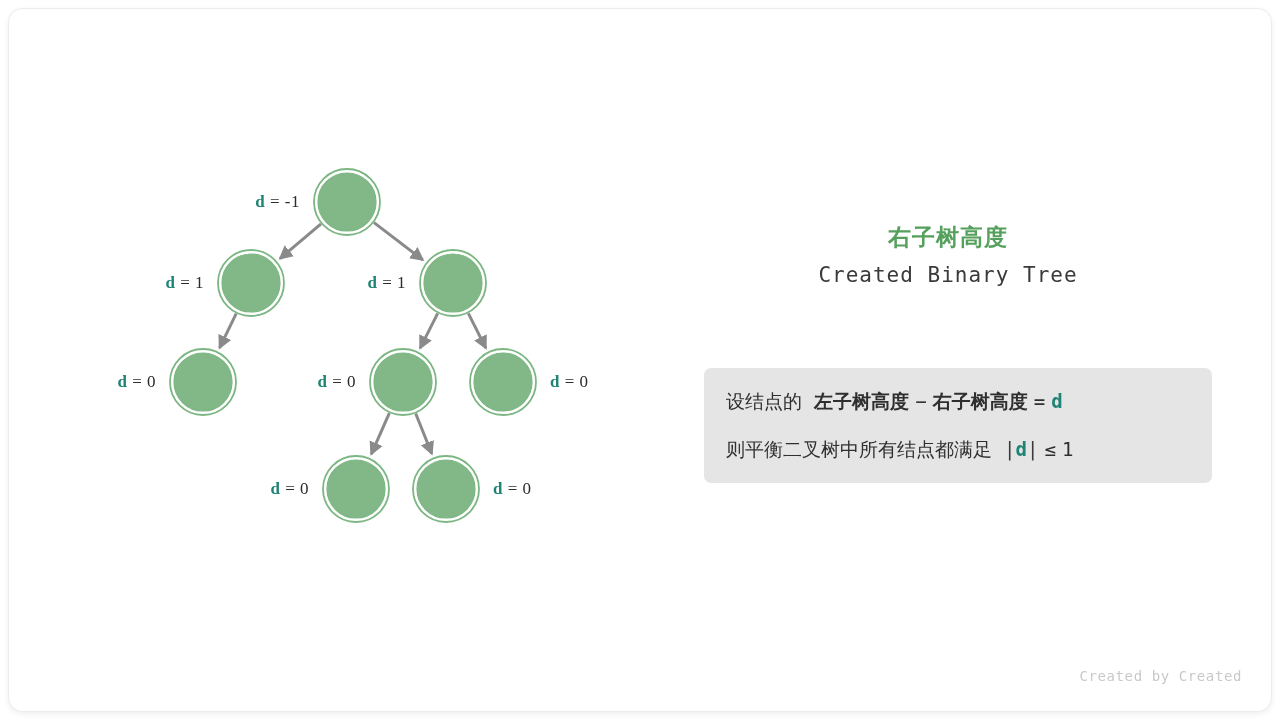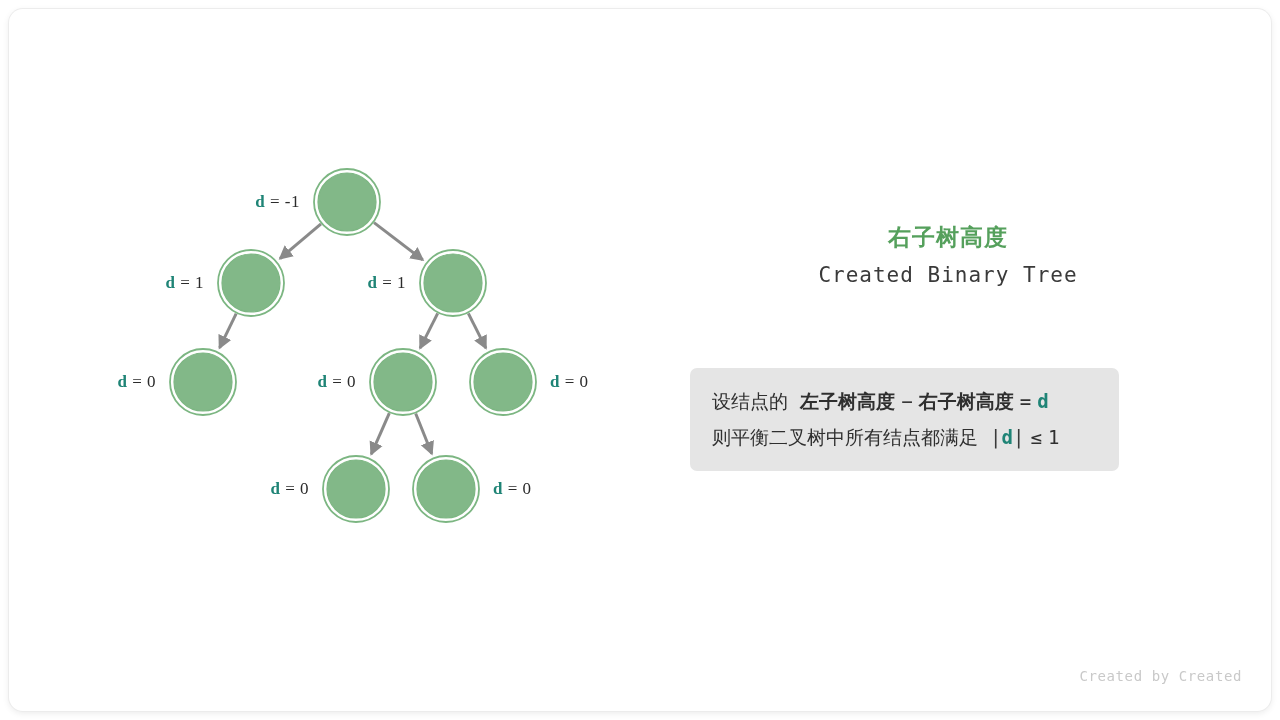--- a/index.html
+++ b/index.html
@@ -74,38 +74,38 @@
     font-family: "DejaVu Sans Mono", monospace;
     font-size: 21px;
     font-weight: 400;
     color: #3a3a3a;
     letter-spacing: 1px;
     margin-top: 10px;
     line-height: 26px;
   }
   #info-box {
     position: absolute;
-    left: 0; top: 146px;
-    width: 429px;
+    left: 14px; top: 146px;
+    width: 508px;
     padding: 16px 20px 17px 22px;
     background: #e5e5e5;
     border-radius: 7px;
   }
   .info-line {
     font-family: "DejaVu Sans", sans-serif;
     font-size: 19px;
     color: #2f2f2f;
     line-height: 34px;
     white-space: nowrap;
   }
   .info-line .bold { font-weight: 700; }
   .info-line .var { color: #1f8476; font-weight: 700; }
   .info-line .mono { font-family: "DejaVu Sans Mono", monospace; }
   .info-line .bar { color: #3a3a3a; font-weight: 400; }
-  #info-line-2 { margin-top: 2px; }
+  #info-line-2 { margin-top: 14px; }
 
   
   #footer {
     position: absolute;
     right: 38px; bottom: 36px;
     font-family: "DejaVu Sans Mono", monospace;
     font-size: 14px;
     color: #c9c9c9;
     letter-spacing: 0.6px;
     white-space: pre;

